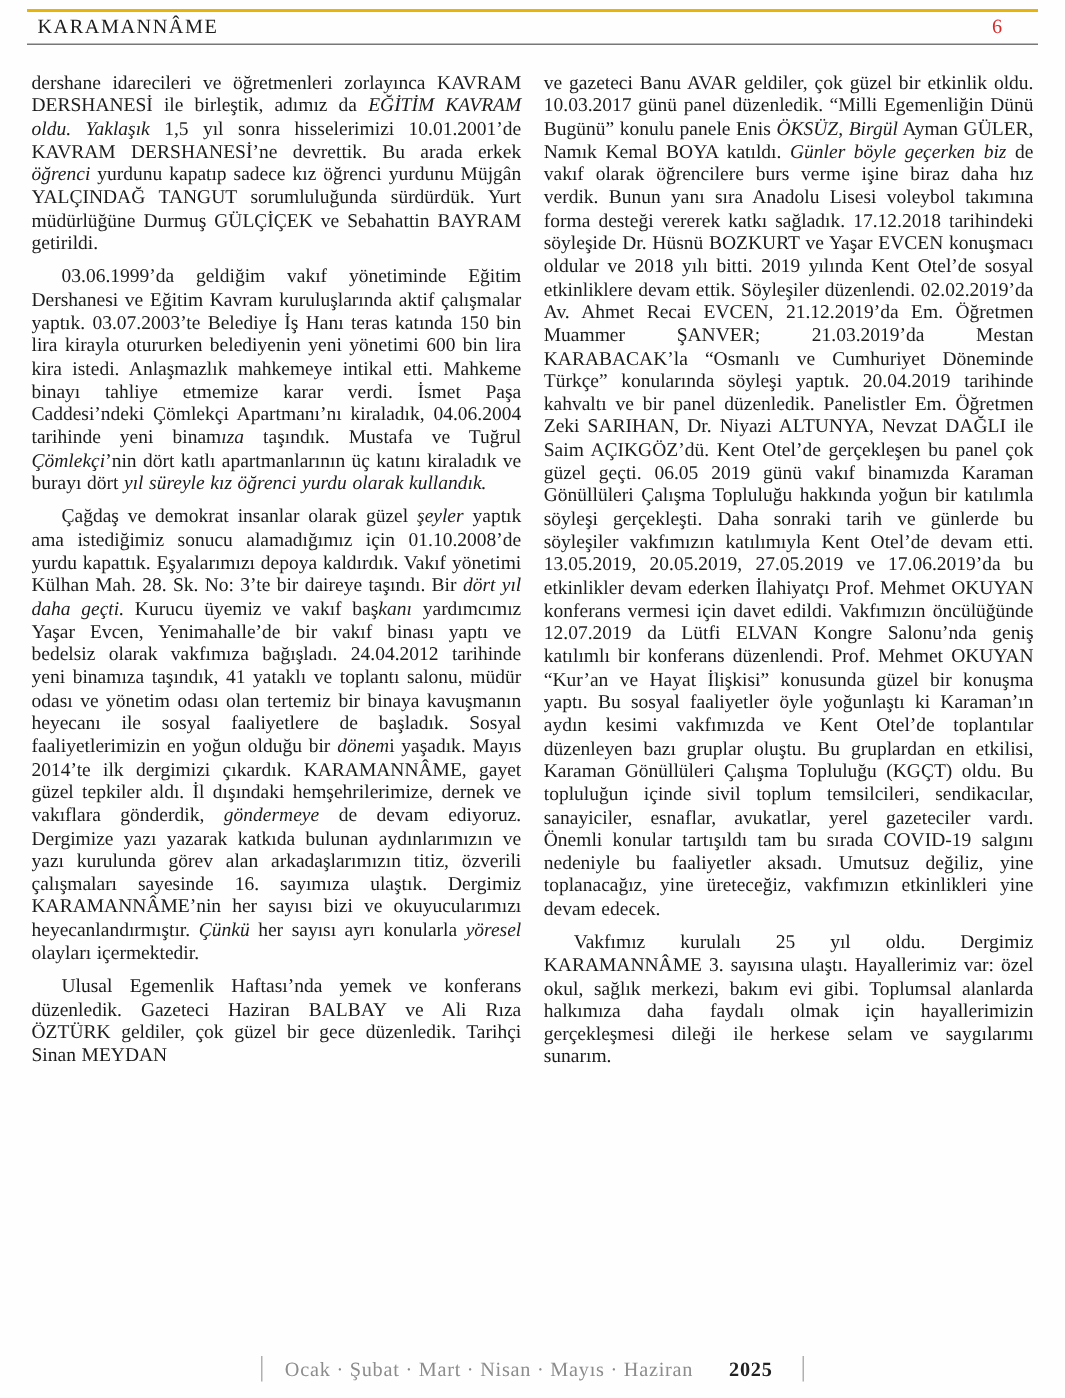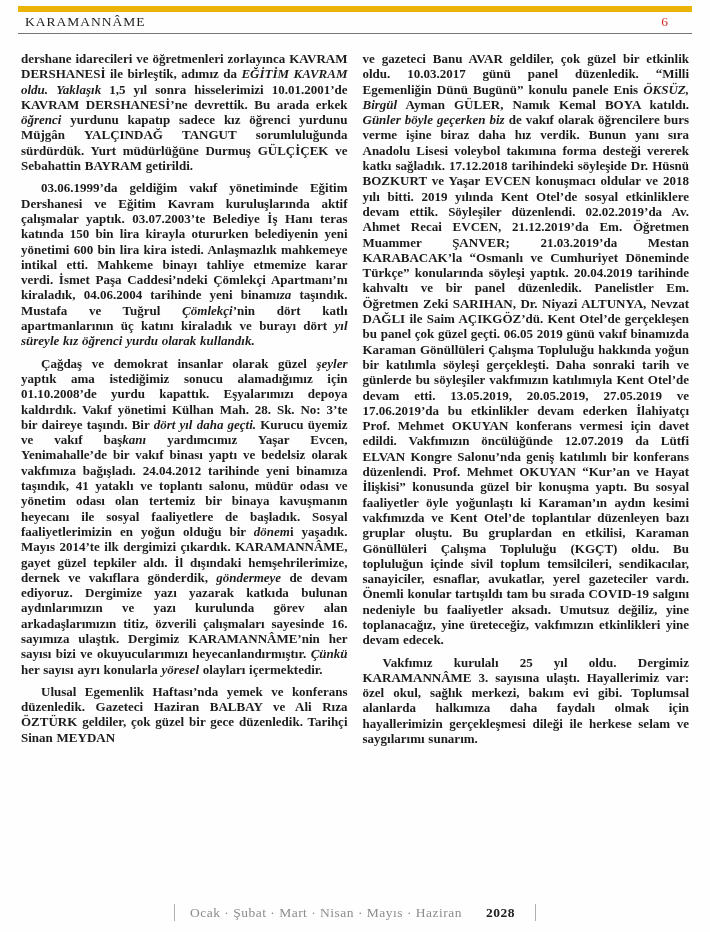--- a/index.html
+++ b/index.html
@@ -9,21 +9,21 @@
   .page {
     position: relative;
     width: 710px; height: 932px;
     background: #fefefe;
     font-family: "Liberation Serif", serif;
     overflow: hidden;
   }
   
   .header {
     margin: 6px 18px 0 18px;
-    border-top: 6px solid #eab308;
+    border-top: 2px solid #eab308;
     border-bottom: 1px solid #777777;
     display: flex;
     justify-content: space-between;
     align-items: baseline;
     padding: 2px 24px 3px 7px;
   }
   .header .title {
     font-size: 13.5px;
     letter-spacing: 1px;
     color: #1d1d1d;
@@ -45,21 +45,20 @@
     flex: 1 1 0;
     text-align: justify;
     font-size: 13px;
     line-height: 15.3px;
     color: #1c1c1c;
     hyphens: auto;
     word-spacing: 0.5px;
   }
   .col p.para {
     margin: 0 0 7px 0;
-    font-weight: bold;
   }
   .col p.para.indent {
     text-indent: 20px;
   }
   .col i { font-style: italic; }
   
   .footer {
     position: absolute;
     left: 0; right: 0;
     bottom: 11px;
@@ -100,17 +99,17 @@
       </div>
     <div class="col">
         <p class="para"><span>ve gazeteci Banu AVAR geldiler, çok güzel bir etkinlik oldu. 10.03.2017 günü panel düzenledik. “Milli Egemenliğin Dünü Bugünü” konulu panele Enis </span><i>ÖKSÜZ, Birgül</i><span> Ayman GÜLER, Namık Kemal BOYA katıldı. </span><i>Günler böyle geçerken biz</i><span> de vakıf olarak öğrencilere burs verme işine biraz daha hız verdik. Bunun yanı sıra Anadolu Lisesi voleybol takımına forma desteği vererek katkı sağladık. 17.12.2018 tarihindeki söyleşide Dr. Hüsnü BOZKURT ve Yaşar EVCEN konuşmacı oldular ve 2018 yılı bitti. 2019 yılında Kent Otel’de sosyal etkinliklere devam ettik. Söyleşiler düzenlendi. 02.02.2019’da Av. Ahmet Recai EVCEN, 21.12.2019’da Em. Öğretmen Muammer ŞANVER; 21.03.2019’da Mestan KARABACAK’la “Osmanlı ve Cumhuriyet Döneminde Türkçe” konularında söyleşi yaptık. 20.04.2019 tarihinde kahvaltı ve bir panel düzenledik. Panelistler Em. Öğretmen Zeki SARIHAN, Dr. Niyazi ALTUNYA, Nevzat DAĞLI ile Saim AÇIKGÖZ’dü. Kent Otel’de gerçekleşen bu panel çok güzel geçti. 06.05 2019 günü vakıf binamızda Karaman Gönüllüleri Çalışma Topluluğu hakkında yoğun bir katılımla söyleşi gerçekleşti. Daha sonraki tarih ve günlerde bu söyleşiler vakfımızın katılımıyla Kent Otel’de devam etti. 13.05.2019, 20.05.2019, 27.05.2019 ve 17.06.2019’da bu etkinlikler devam ederken İlahiyatçı Prof. Mehmet OKUYAN konferans vermesi için davet edildi. Vakfımızın öncülüğünde 12.07.2019 da Lütfi ELVAN Kongre Salonu’nda geniş katılımlı bir konferans düzenlendi. Prof. Mehmet OKUYAN “Kur’an ve Hayat İlişkisi” konusunda güzel bir konuşma yaptı. Bu sosyal faaliyetler öyle yoğunlaştı ki Karaman’ın aydın kesimi vakfımızda ve Kent Otel’de toplantılar düzenleyen bazı gruplar oluştu. Bu gruplardan en etkilisi, Karaman Gönüllüleri Çalışma Topluluğu (KGÇT) oldu. Bu topluluğun içinde sivil toplum temsilcileri, sendikacılar, sanayiciler, esnaflar, avukatlar, yerel gazeteciler vardı. Önemli konular tartışıldı tam bu sırada COVID-19 salgını nedeniyle bu faaliyetler aksadı. Umutsuz değiliz, yine toplanacağız, yine üreteceğiz, vakfımızın etkinlikleri yine devam edecek.</span></p>
         <p class="para indent"><span>Vakfımız kurulalı 25 yıl oldu. Dergimiz KARAMANNÂME 3. sayısına ulaştı. Hayallerimiz var: özel okul, sağlık merkezi, bakım evi gibi. Toplumsal alanlarda halkımıza daha faydalı olmak için hayallerimizin gerçekleşmesi dileği ile herkese selam ve saygılarımı sunarım.</span></p>
       </div>
   </div>
 
   <div class="footer">
     <span class="bar"></span>
     <span class="months" style="color: rgb(140, 140, 140);">Ocak · Şubat · Mart · Nisan · Mayıs · Haziran</span>
-    <span class="year" style="color: rgb(34, 34, 34);">2028</span>
+    <span class="year" style="color: rgb(34, 34, 34);">2025</span>
     <span class="bar"></span>
   </div>
 
 </div>
 
 </body></html>

